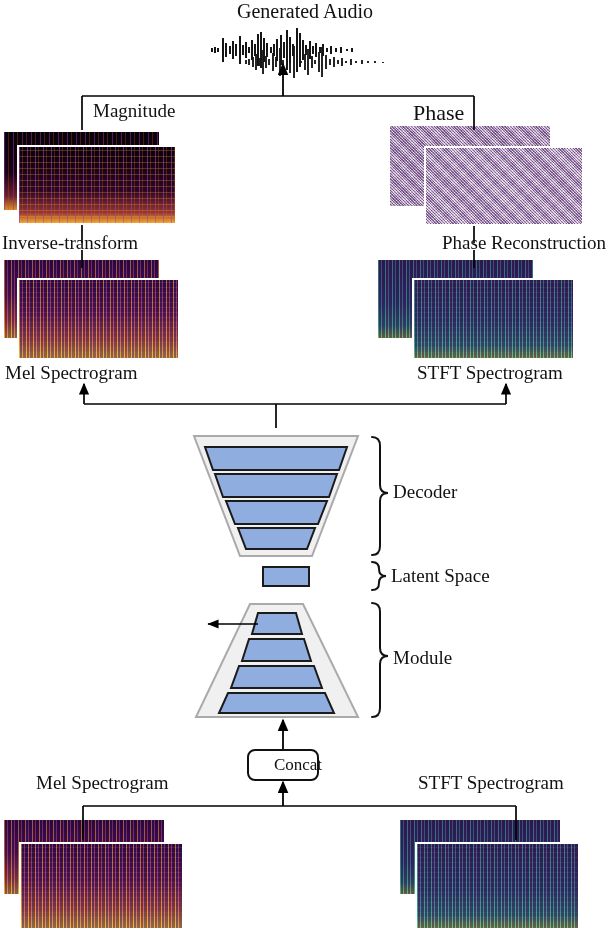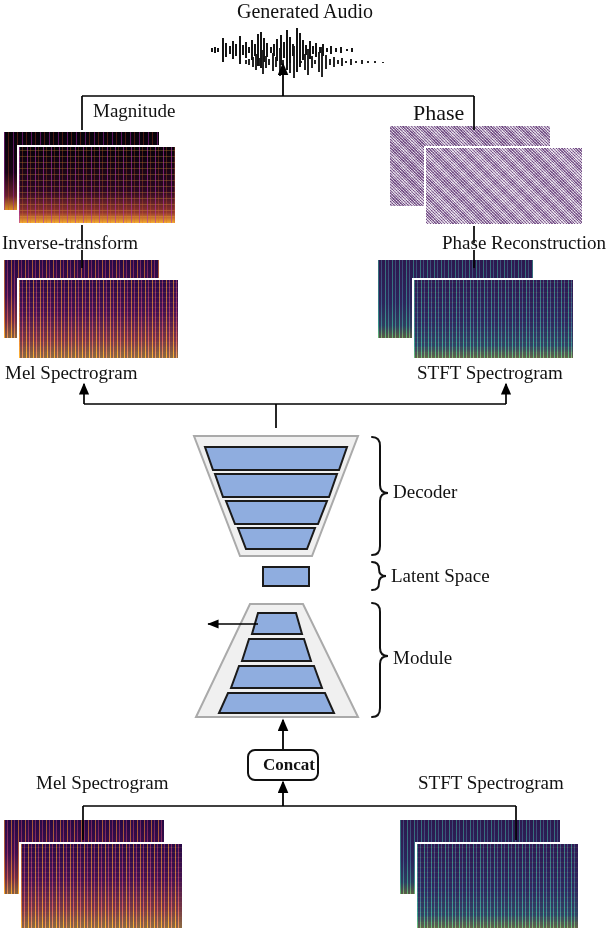--- a/index.html
+++ b/index.html
@@ -262,19 +262,19 @@
 
   <div class="lbl" style="left:417px;top:362px;font-size:19px;">STFT Spectrogram</div>
 
   <div class="lbl" style="left:393px;top:481px;font-size:19px;">Decoder</div>
 
   <div class="lbl" style="left:391px;top:565px;font-size:19px;">Latent Space</div>
 
   <div class="lbl" style="left:393px;top:647px;font-size:19px;">Module</div>
 
 
-  <div class="lbl" style="left:248px;top:755px;width:82px;text-align:center;font-size:17px;font-weight:bold;">Concat</div>
+  <div class="lbl" style="left:257px;top:755px;width:82px;text-align:center;font-size:17px;">Concat</div>
 
   <div class="lbl" style="left:36px;top:772px;font-size:19px;">Mel Spectrogram</div>
 
   <div class="lbl" style="left:418px;top:772px;font-size:19px;">STFT Spectrogram</div>
 
 </div>
 
 </body></html>

